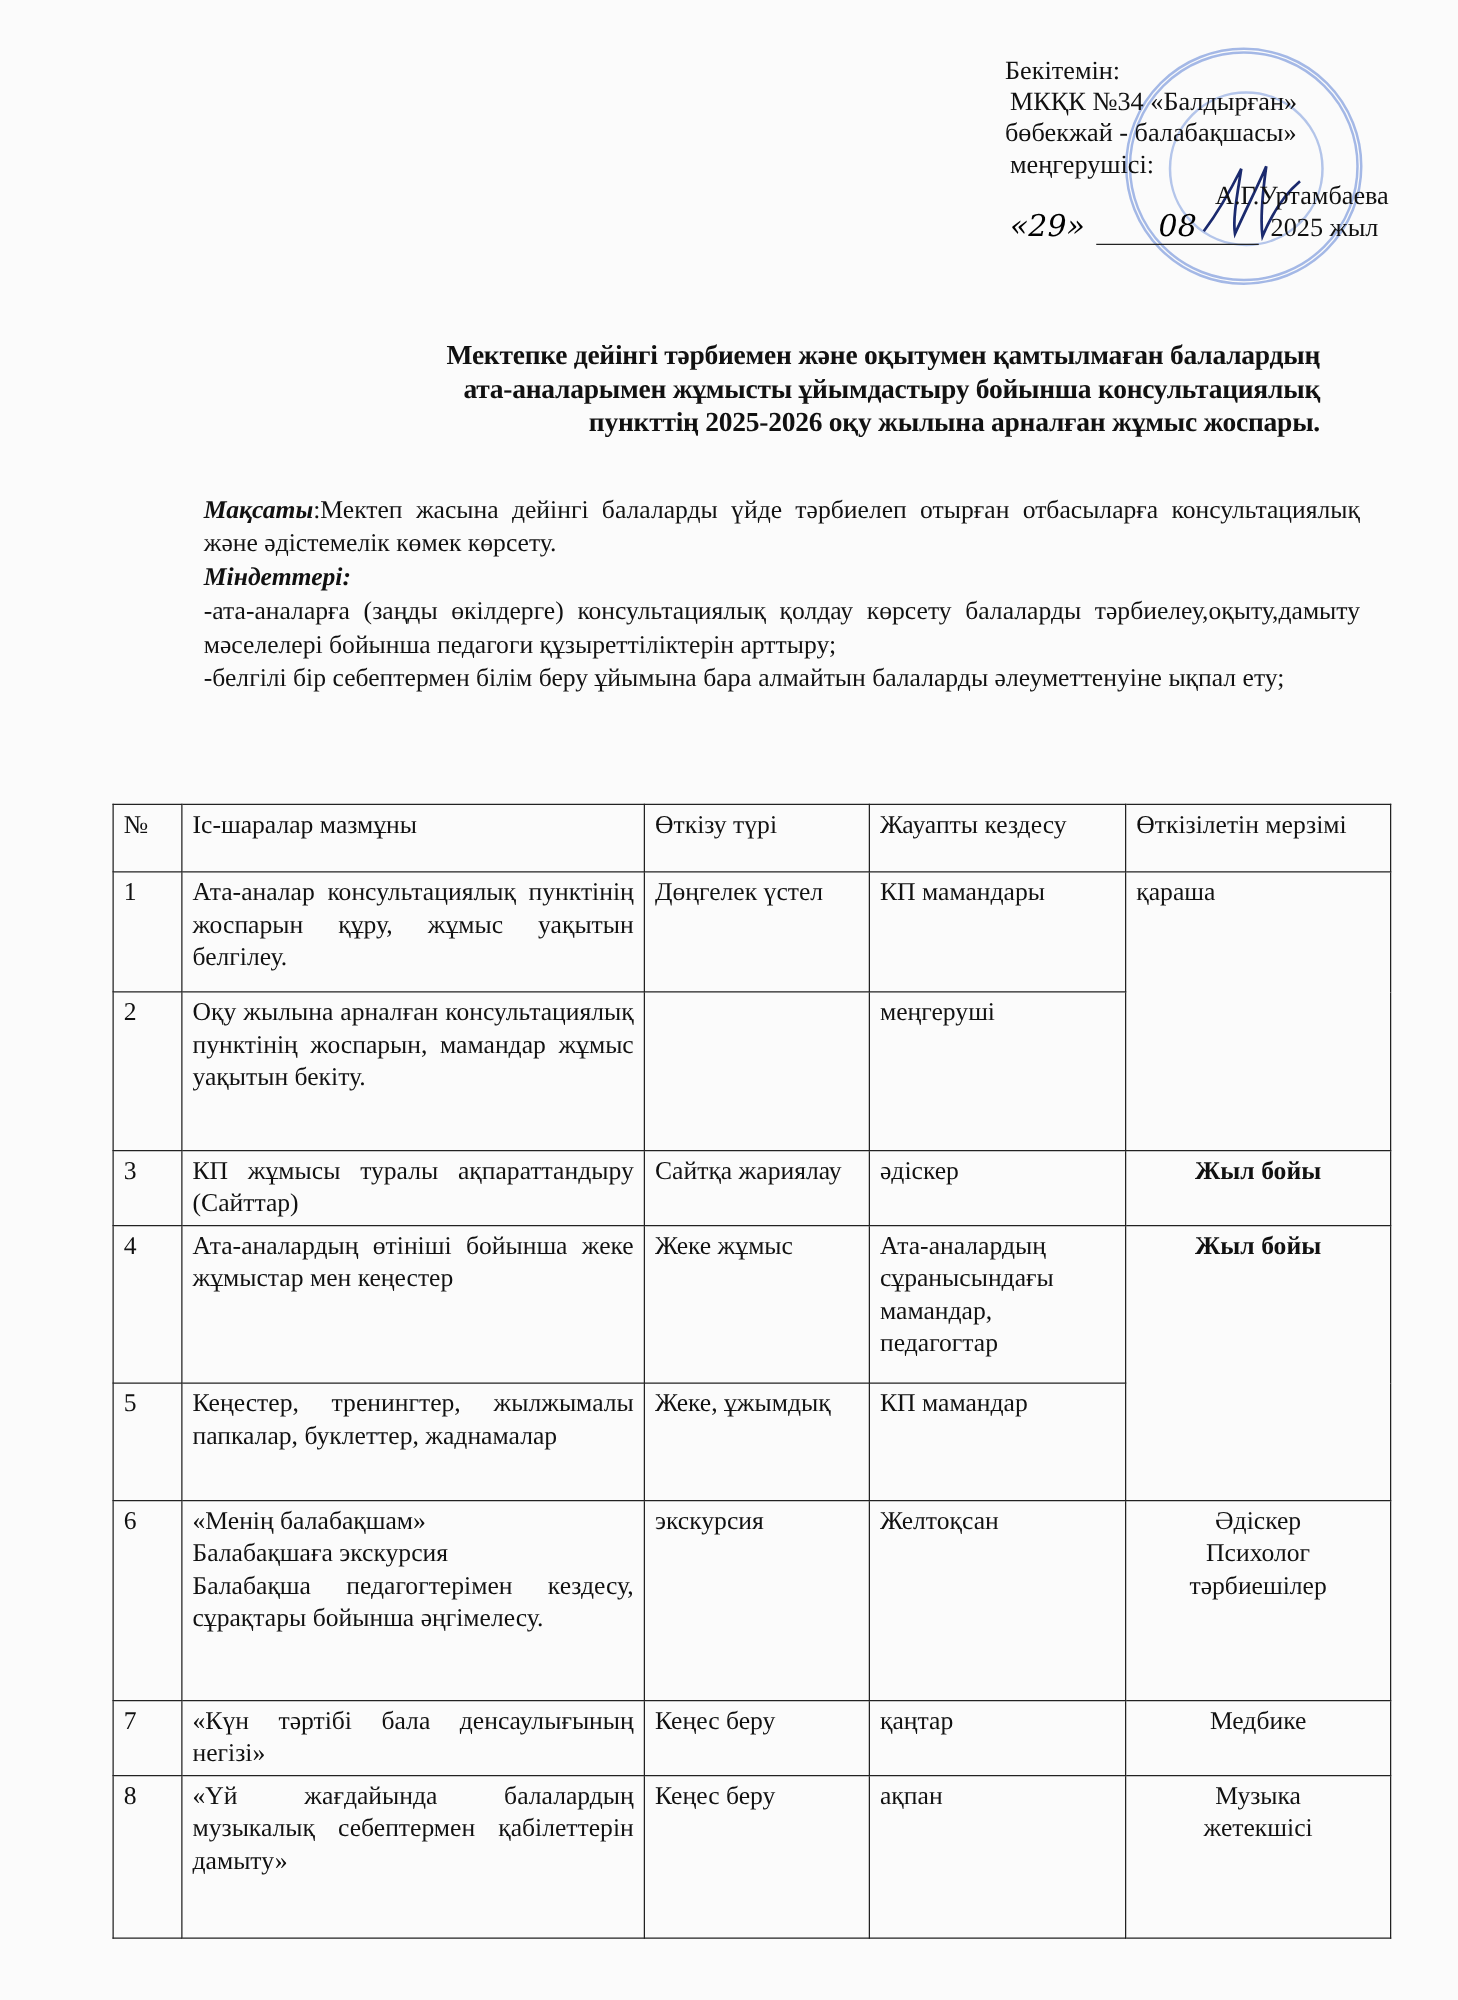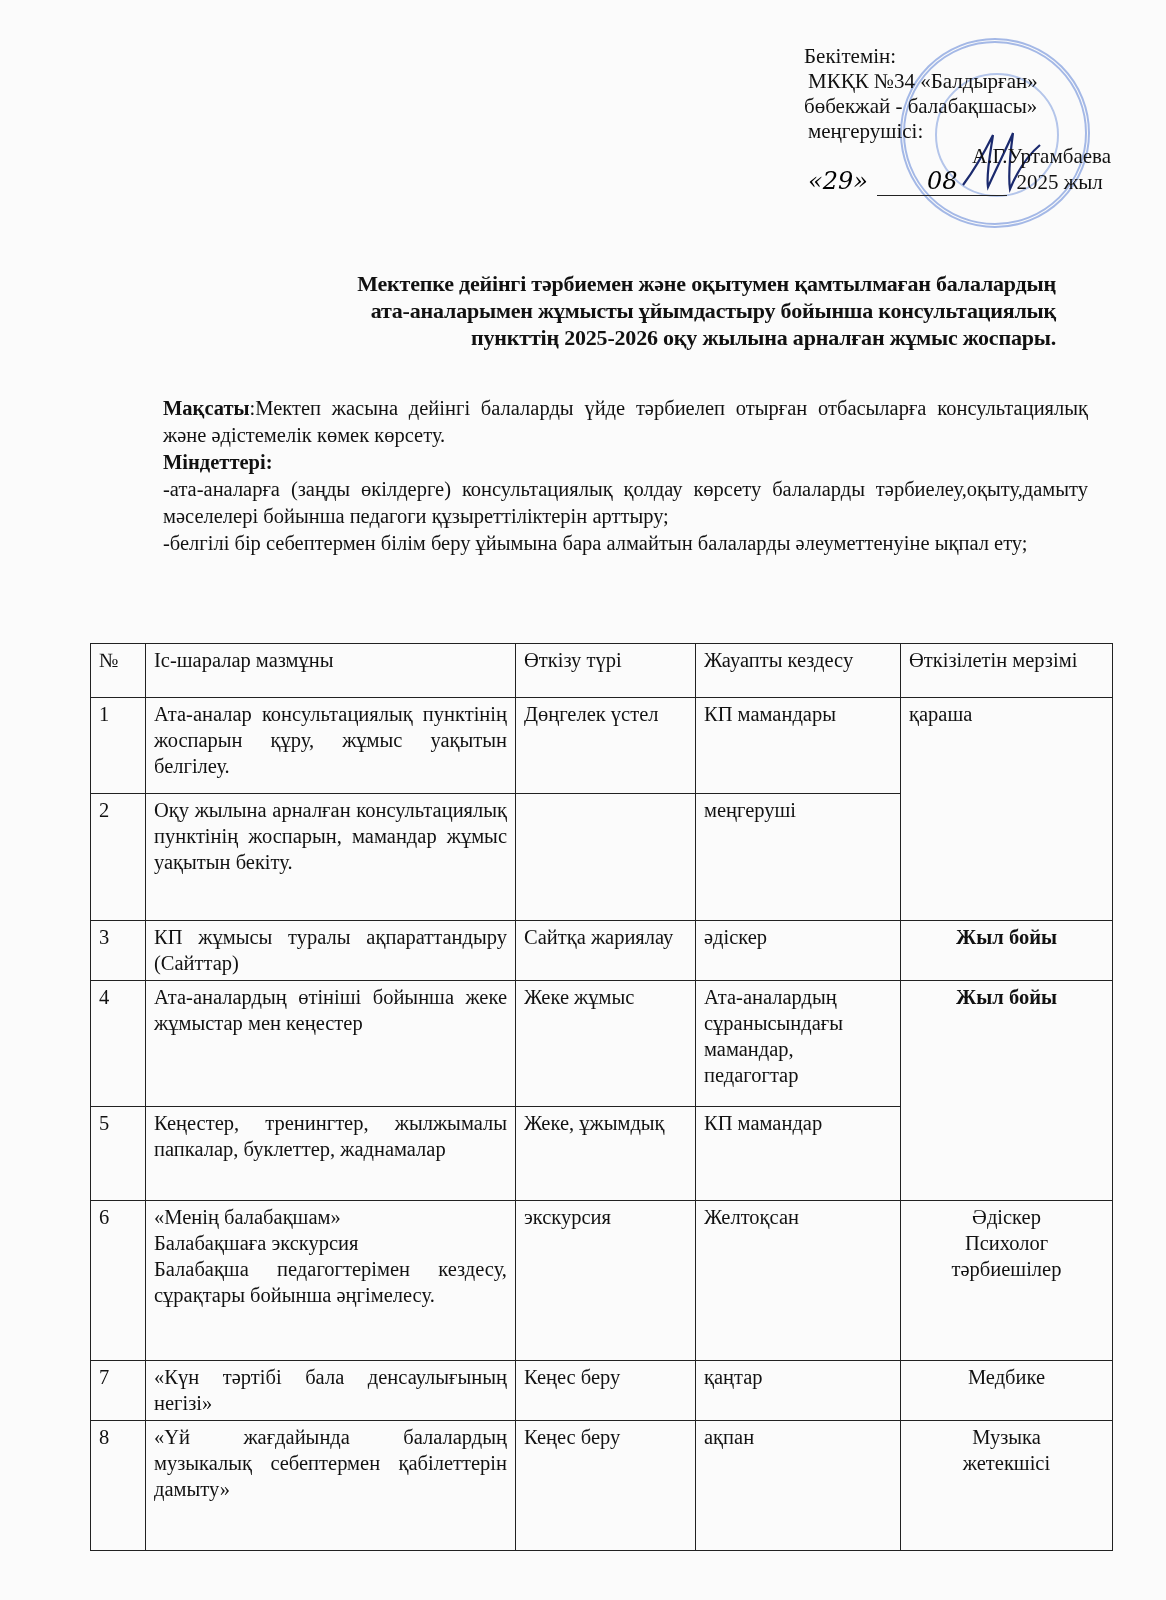--- a/index.html
+++ b/index.html
@@ -23,21 +23,21 @@
   }
   .stamp-inner { position:absolute; left:30px; top:30px; width:120px; height:120px; border-radius:50%;
     border:2px solid rgba(40,90,200,0.45); }
   .signature { position:absolute; left:958px; top:125px; width:90px; height:70px; }
   .title {
     position:absolute; left:156px; top:270px; width:900px; text-align:right;
     font-weight:bold; font-size:22px; line-height:27px; letter-spacing:-0.2px;
   }
   .body-text { position:absolute; left:163px; top:395px; width:925px; font-size:20.5px; line-height:27px; text-align:justify; }
   .body-text p { margin:0; }
-  .body-text b { font-weight:bold; }
+  .body-text b { font-weight:bold;font-style:italic; }
   .plan-table {
     position:absolute; left:90px; top:643px; width:1022px; border-collapse:collapse; table-layout:fixed;
     font-size:20.5px; line-height:26px;
   }
   .plan-table td, .plan-table th {
     border:1.5px solid #222; vertical-align:top; padding:3px 8px 4px 8px; font-weight:normal; text-align:left;
   }
   .plan-table .num { padding-left:8px; }
   .plan-table .content { text-align:justify; }
   .plan-table .center { text-align:center; }

